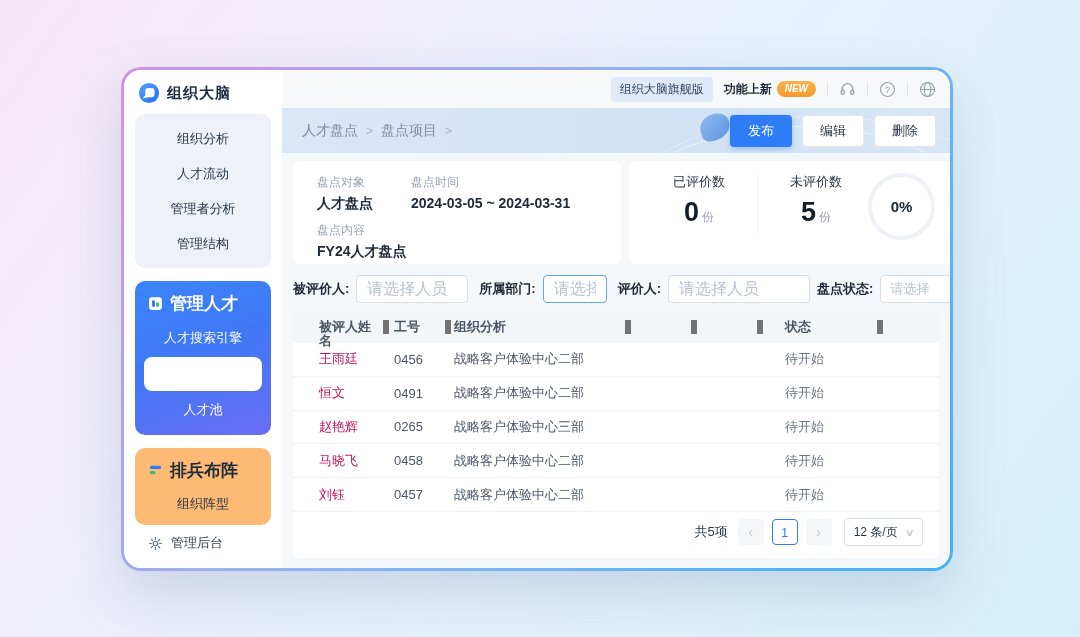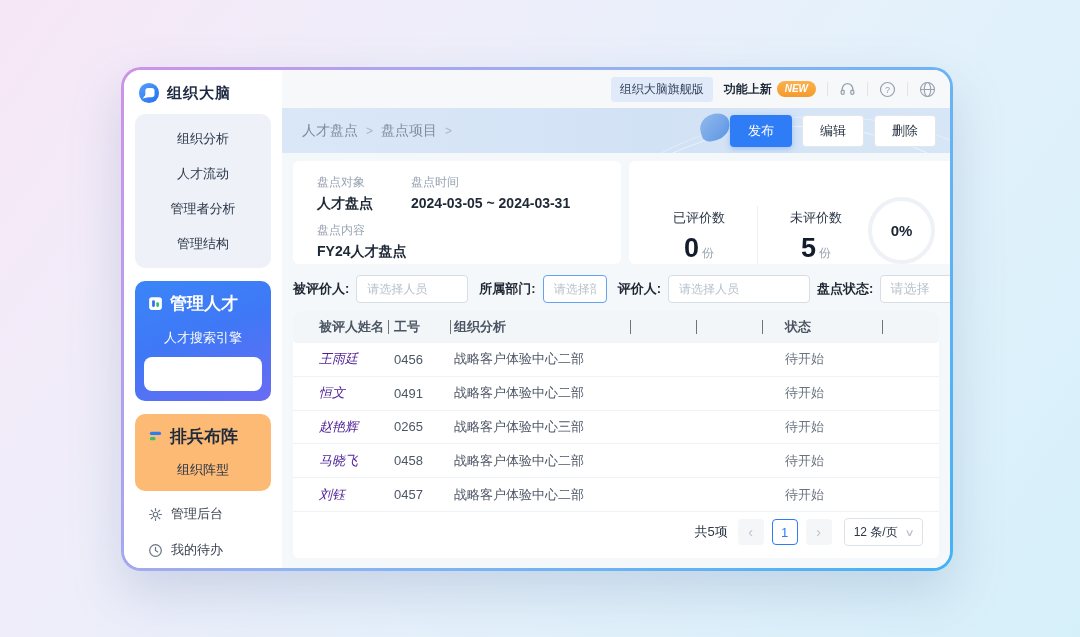--- a/index.html
+++ b/index.html
@@ -64,50 +64,50 @@
   .btn-primary { background:#2e7cf6; color:#fff; box-shadow:0 2px 6px rgba(46,124,246,.35); }
   .btn-plain { background:#fff; color:#2b3545; border-color:#e3e7ec; font-weight:500; }
 
   .content { flex:1; padding:8px 11px 10px; display:flex; flex-direction:column; min-height:0; }
   .cards-row { display:flex; gap:8px; height:103px; flex:0 0 103px; }
   .info-card { flex:0 0 328px; background:#fff; border-radius:6px; padding:13px 0 0 24px; }
   .info-grid { display:flex; gap:38px; }
   .info-label { font-size:12px; color:#99a3b1; margin-bottom:4px; }
   .info-value { font-size:14px; font-weight:bold; color:#1e2836; }
   .info-block { margin-bottom:9px; }
-  .stats-card { flex:1; background:#fff; border-radius:6px; display:flex; align-items:flex-end; padding:12px 30px 0 18px; }
+  .stats-card { flex:1; background:#fff; border-radius:6px; display:flex; align-items:flex-start; padding:12px 30px 0 18px; }
   .stat-block { width:104px; text-align:center; }
   .stat-label { font-size:13px; font-weight:500; color:#2c3747; margin-bottom:6px; }
   .stat-num { font-size:27px; font-weight:bold; color:#121c2b; }
   .stat-unit { font-size:12px; color:#9aa4b2; font-weight:normal; margin-left:3px; }
   .stat-div { width:1px; height:58px; background:#eef1f5; margin:2px 6px 0; }
   .ring { margin-left:auto; width:67px; height:67px; border:4.5px solid #eef1f5; border-radius:50%;
     display:flex; align-items:center; justify-content:center; font-size:15px; font-weight:bold; color:#1a2433; }
 
   .filter-row { display:flex; align-items:center; gap:7px; margin-top:10px; height:29px; flex:0 0 29px; }
   .f-label { font-size:13px; font-weight:bold; color:#1f2733; white-space:nowrap; }
-  .f-input { height:28px; border:1px solid #d8dde4; border-radius:4px; background:#fff; padding:0 10px; font-size:12px; color:#333;
+  .f-input { height:28px; border:1px solid #d8dde4; border-radius:4px; background:#fff; padding:0 10px; font-size:16px; color:#333;
     font-family:"Liberation Sans","DejaVu Sans",sans-serif; outline:none; }
   .f-input::placeholder { color:#b9c2cc; }
   .f-input.focused { border-color:#64a3f2; }
   .w1 { width:112px; } .w2 { width:64px; margin-right:4px; } .w3 { width:142px; }
   .f-select { margin-left:auto; width:90px; height:28px; border:1px solid #d8dde4; border-radius:4px; background:#fff;
     display:flex; align-items:center; justify-content:space-between; padding:0 9px; font-size:13px; color:#b9c2cc; cursor:pointer; }
   .chev { font-size:10px; color:#b9c2cc; transform:scaleX(1.4); }
   .filter-group { display:flex; align-items:center; gap:7px; }
   .fg-last { margin-left:auto; }
 
   .table-card { margin-top:8px; background:#fff; border-radius:6px; flex:1; display:flex; flex-direction:column; overflow:hidden; }
   .t-head { display:grid; grid-template-columns:96px 62px 180px 66px 66px 120px 1fr; background:#f3f6f9; border-radius:4px; margin:0; height:32px; flex:0 0 32px; align-items:center; }
-  .t-head > div { font-size:13px; font-weight:bold; color:#4a5462; border-right:1px solid #737373; height:14px; line-height:14px; }
+  .t-head > div { font-size:13px; font-weight:bold; color:#4a5462; border-right:6px solid #737373; height:14px; line-height:14px; }
   .t-head > div:last-child { border-right:none; }
   .t-row { display:grid; grid-template-columns:96px 62px 180px 66px 66px 120px 1fr; height:37px; align-items:center; border-bottom:1px solid #f0f3f6; }
   .t-row:last-child { border-bottom:none; }
   .c-name { padding-left:26px; } .c-id { padding-left:5px; } .c-dept { padding-left:3px; } .c-status { padding-left:22px; }
-  .t-row .c-name { font-size:13px; font-weight:500; color:#4c1d95;font-style:italic; }
+  .t-row .c-name { font-size:13px; font-weight:500; color:#be185d; }
   .t-row .c-id { font-size:13px; color:#4d5665; }
   .t-row .c-dept { font-size:13px; font-weight:500; color:#4d5665; }
   .t-row .c-status { font-size:13px; color:#6b7480; }
 
   .pagination { margin-top:auto; display:flex; align-items:center; justify-content:flex-end; gap:8px; padding:6px 16px 12px; }
   .pg-total { font-size:13px; color:#2c3747; margin-right:2px; }
   .pg-btn { width:26px; height:26px; border-radius:4px; background:#f4f6f8; display:flex; align-items:center; justify-content:center;
     font-size:14px; color:#bac2cc; cursor:pointer; }
   .pg-page { width:26px; height:26px; border-radius:4px; background:#fff; border:1px solid #2e7cf6; color:#2e7cf6;
     display:flex; align-items:center; justify-content:center; font-size:13px; cursor:pointer; }
@@ -152,20 +152,21 @@
               <svg width="15" height="15" viewBox="0 0 16 16">
                 <rect x="1.2" y="1.2" width="13.6" height="13.6" rx="3" fill="#fff"></rect>
                 <rect x="4.4" y="4.6" width="2.9" height="7" rx="1.2" fill="#2e6df0"></rect>
                 <rect x="8.8" y="6.6" width="2.9" height="5" rx="1.2" fill="#35c06b"></rect>
               </svg>
             </span>
             <span>管理人才</span>
           </div>
           <div class="side-item">人才搜索引擎</div>
           <div class="side-item active">人才盘点</div>
+          <div class="side-item">人才池</div>
         </div>
 
         <div class="side-card lower">
           <div class="group-head">
             <span style="display:inline-flex;">
               <svg width="15" height="15" viewBox="0 0 16 16">
                 <rect x="2" y="3" width="12" height="3.4" rx="1.7" fill="#2f7bf3"></rect>
                 <rect x="2" y="8.6" width="6" height="3.4" rx="1.7" fill="#35c06b"></rect>
               </svg>
             </span>

